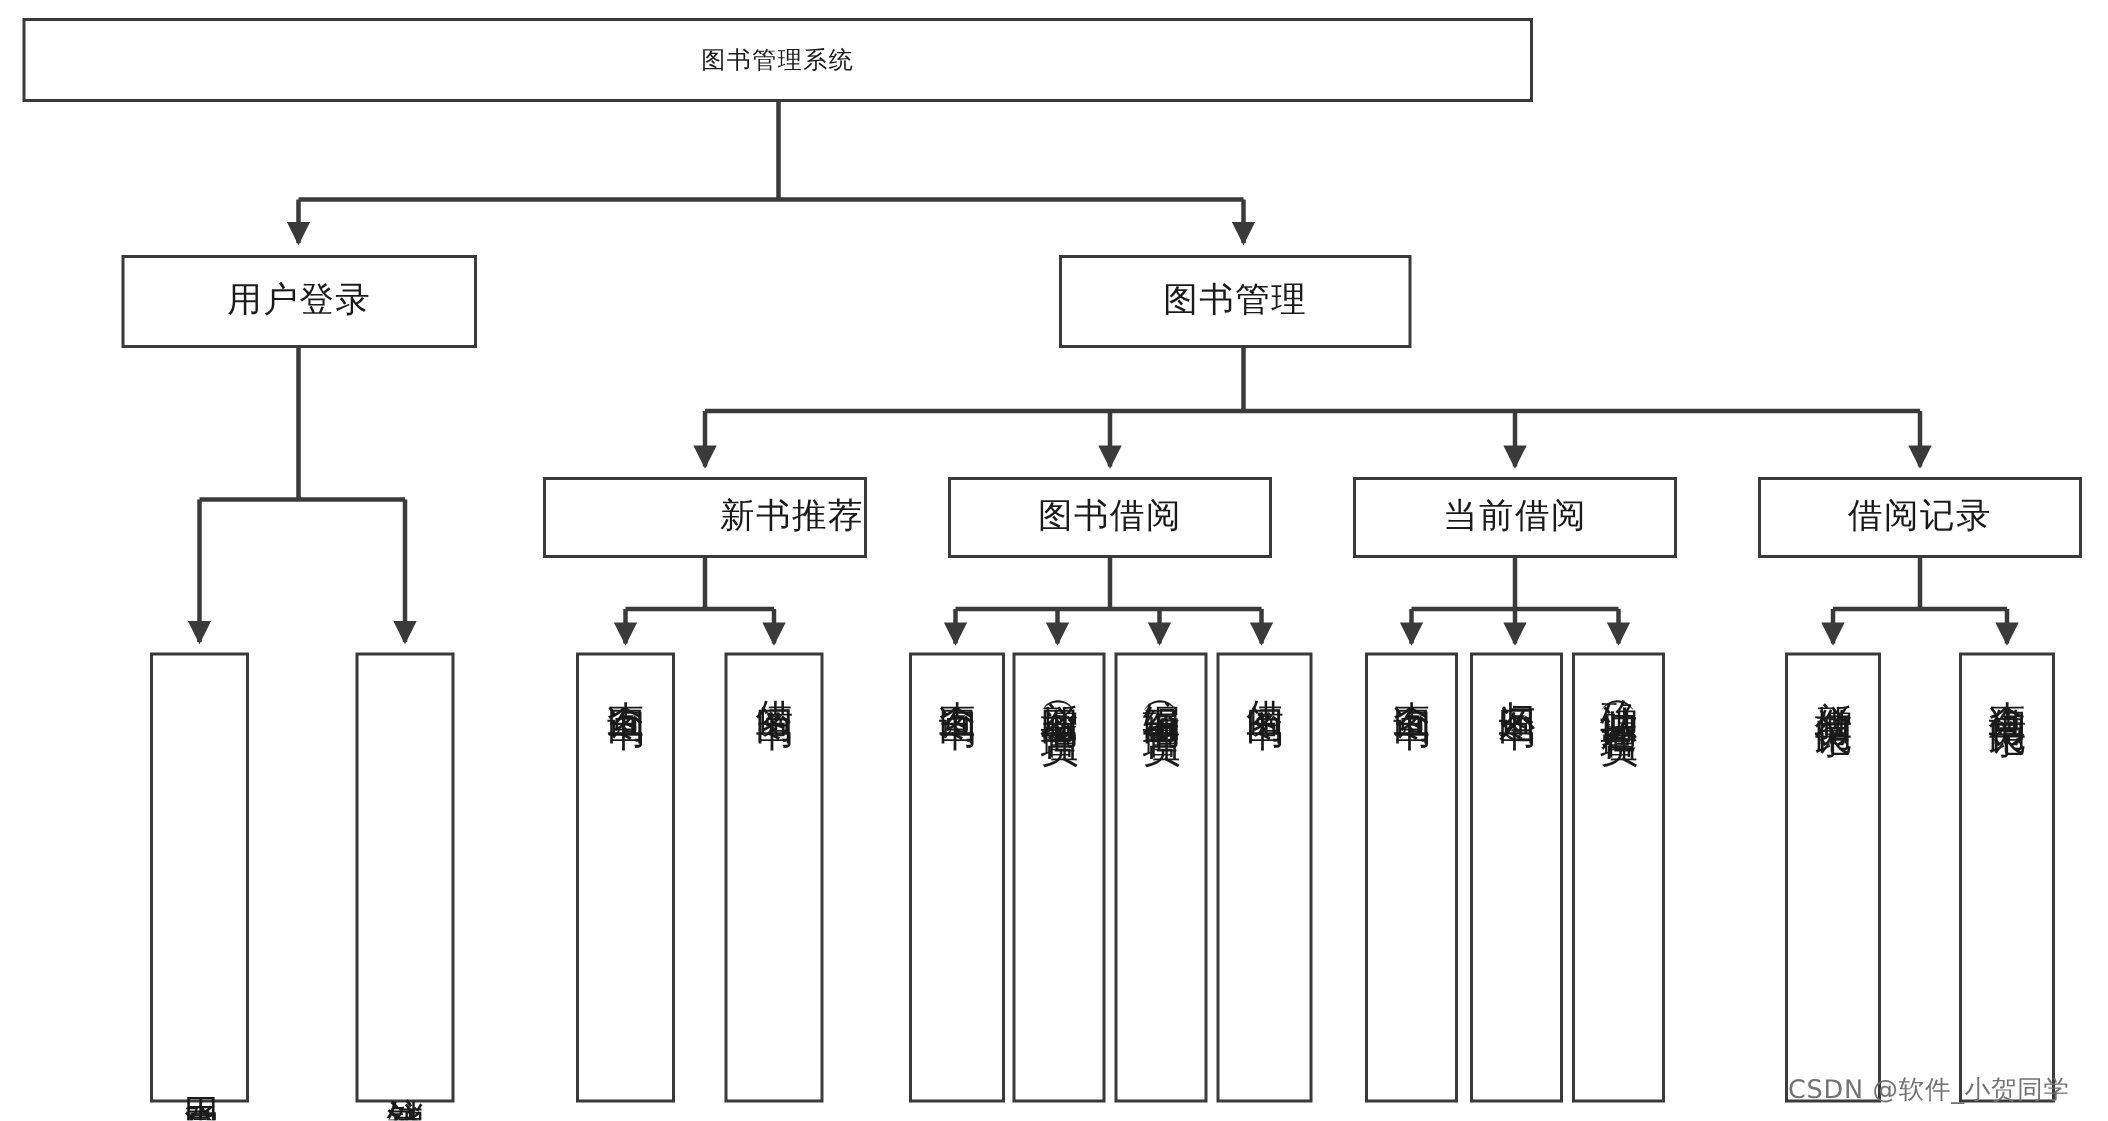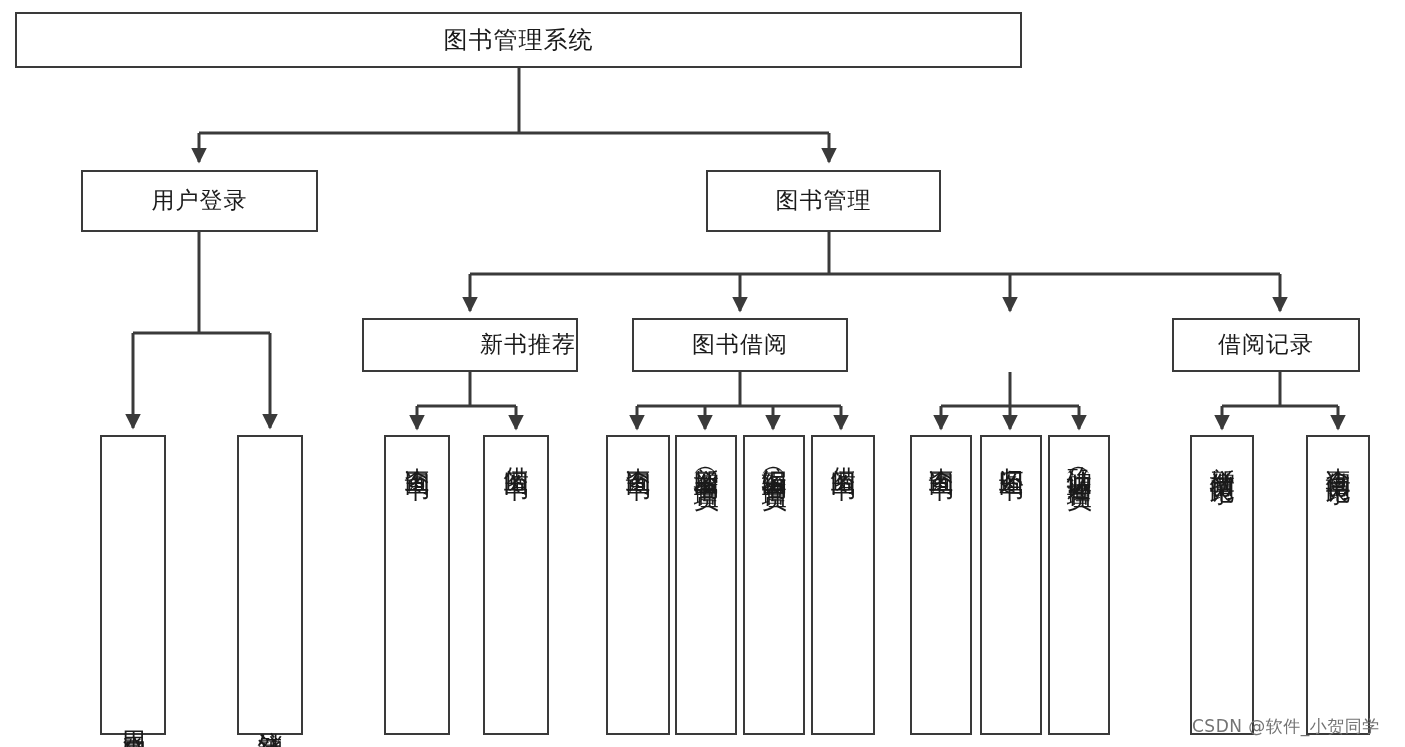--- a/index.html
+++ b/index.html
@@ -35,21 +35,21 @@
     justify-content: center;
     color: #1a1a1a;
     z-index: 2;
   }
   .node-h {
     font-size: 23px;
     letter-spacing: 1px;
     line-height: 1.2;
   }
   .node-root {
-    font-size: 24px;
+    font-size: 16px;
     text-align: right;
   }
   .node-v {
     writing-mode: vertical-rl;
     text-orientation: upright;
     font-size: 25px;
     line-height: 1.18;
     letter-spacing: 3px;
     padding: 10px 0;
     align-items: center;
@@ -137,21 +137,24 @@
   <div class="node node-h" style="left:706px; top:170px; width:235px; height:62px;">
     <span>图书管理</span>
   </div>
 
   <div class="node node-h" style="left:362px; top:318px; width:216px; height:54px;justify-content:flex-end;">
     <span>新书推荐</span>
   </div>
   <div class="node node-h" style="left:632px; top:318px; width:216px; height:54px;text-align:right;">
     <span>图书借阅</span>
   </div>
-  <div class="node node-h" style="left:1172px; top:318px; width:188px; height:54px;">
+  <div class="node node-h" style="left:902px; top:318px; width:216px; height:54px;">
+    <span>当前借阅</span>
+  </div>
+  <div class="node node-h" style="left:1172px; top:318px; width:216px; height:54px;">
     <span>借阅记录</span>
   </div>
 
   <div class="node node-v v-bottom" style="left:100px; top:435px; width:66px; height:300px;">
     <span>用户登录</span>
   </div>
   <div class="node node-v v-bottom" style="left:237px; top:435px; width:66px; height:300px;">
     <span>注销登录</span>
   </div>
 

